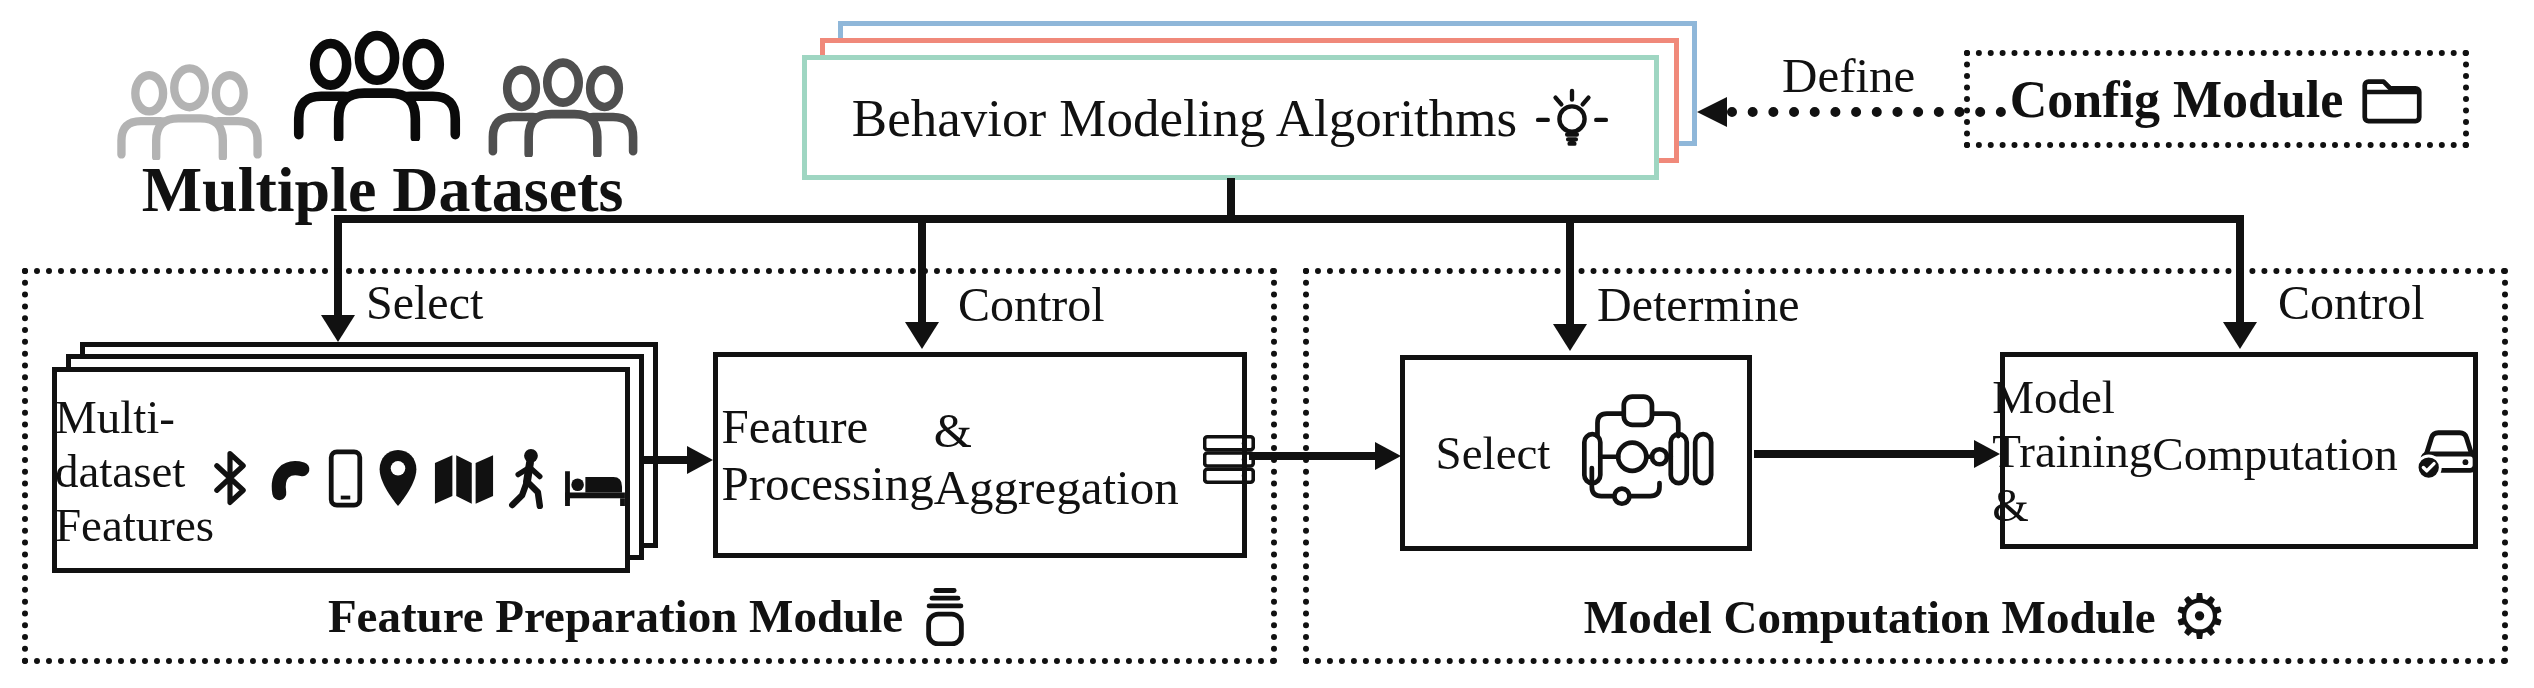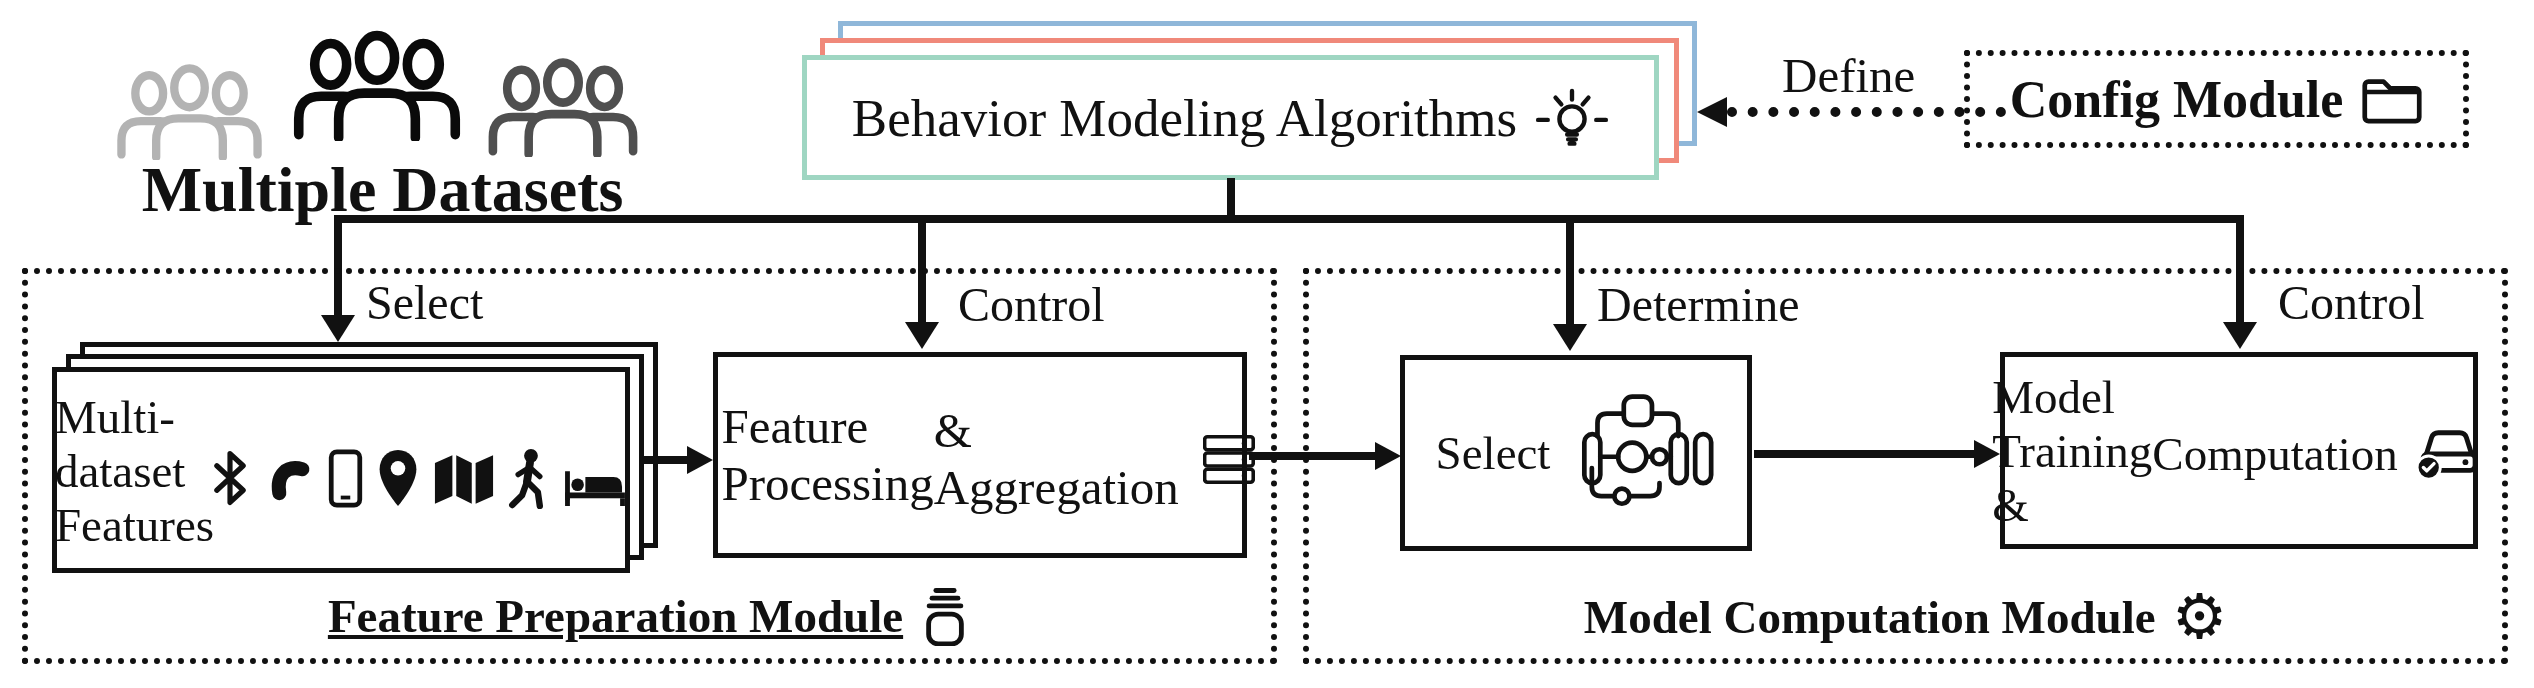--- a/index.html
+++ b/index.html
@@ -172,21 +172,21 @@
           <rect x="2" y="23" width="60" height="16" rx="3.5"></rect>
           <rect x="2" y="43" width="60" height="16" rx="3.5"></rect>
         </g>
         <circle cx="51" cy="11" r="3.2" fill="#111"></circle>
         <circle cx="51" cy="31" r="3.2" fill="#111"></circle>
         <circle cx="51" cy="51" r="3.2" fill="#111"></circle>
       </svg>
     </div>
   </div>
 
-  <div class="titlebar" style="left:22px;top:586px;width:1255px;text-decoration:underline;">
+  <div class="titlebar" style="left:22px;top:586px;width:1255px;">
     <span>Feature Preparation Module</span>
     <svg width="52" height="60" viewBox="0 0 54 62">
       <rect x="15" y="2" width="24" height="5" rx="2.5" fill="#111"></rect>
       <rect x="11" y="10" width="32" height="5" rx="2.5" fill="#111"></rect>
       <rect x="8" y="18" width="38" height="5" rx="2.5" fill="#111"></rect>
       <rect x="10" y="29" width="34" height="31" rx="10" fill="none" stroke="#111" stroke-width="5"></rect>
     </svg>
   </div>
 
   <div class="ln" style="left:1249px;top:452px;width:128px;height:8px;"></div>

